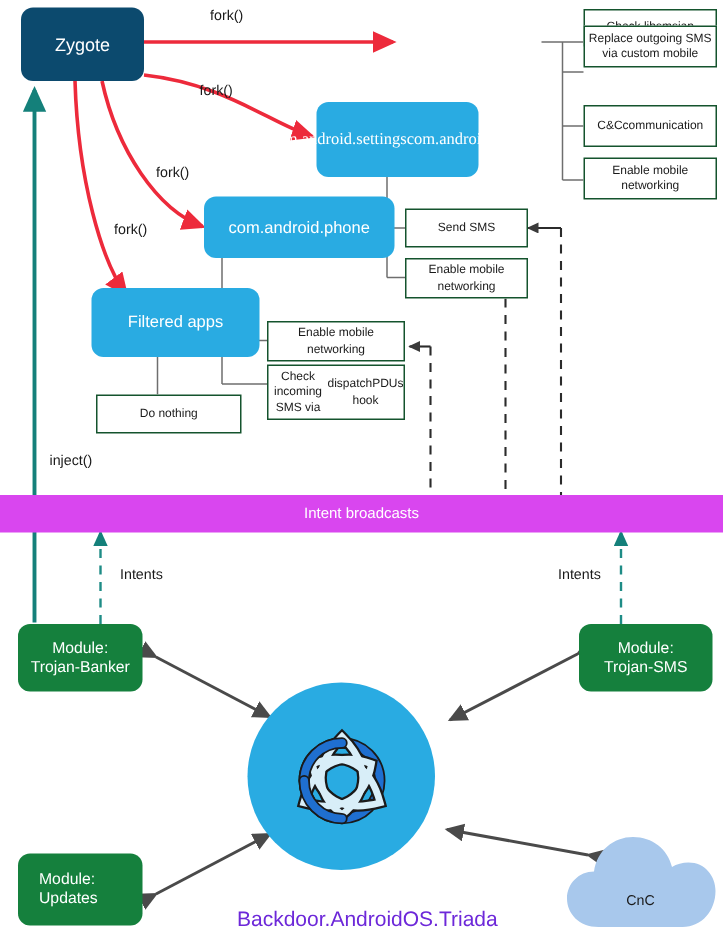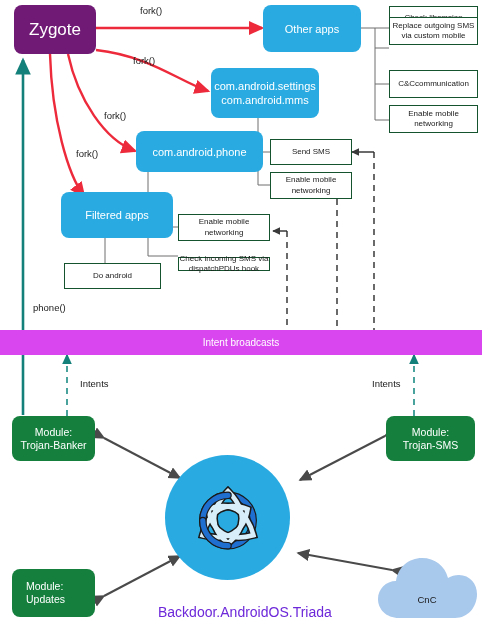--- a/index.html
+++ b/index.html
@@ -1,21 +1,21 @@
 <!DOCTYPE html>
 <html><head>
 <meta charset="utf-8">
 <style>
   html,body{margin:0;padding:0;background:#ffffff;}
   body{width:482px;height:628px;overflow:hidden;font-family:"Liberation Sans",sans-serif;}
   #stage{position:relative;width:482px;height:628px;background:#fff;}
   #wires{position:absolute;left:0;top:0;width:482px;height:628px;pointer-events:none;}
   .node{position:absolute;box-sizing:border-box;display:flex;align-items:center;justify-content:center;text-align:center;}
   .blue{background:#29ABE2;color:#fff;border-radius:8px;font-size:11px;line-height:14px;}
-  .red{background:#701a75;color:#fff;border-radius:8px;font-size:17px;}
+  .red{background:#0c4a6e;color:#fff;border-radius:8px;font-size:12px;}
   .teal{background:#15803d;color:#fff;border-radius:8px;font-size:10.5px;line-height:13px;}
   .teal.lefty{justify-content:flex-start;text-align:left;padding-left:14px;}
   .wbox{background:#fff;border:1px solid #14532d;color:#1a1a1a;font-size:8px;line-height:10.5px;}
   .bar{position:absolute;background:#d946ef;color:#fff;display:flex;align-items:center;justify-content:center;font-size:10px;}
   .lbl{position:absolute;color:#1a1a1a;font-size:9.5px;white-space:nowrap;}
   .lbl.big{font-size:14px;color:#6d28d9;}
   .cloud{position:absolute;}
   .circle{position:absolute;border-radius:50%;background:#29ABE2;}
   .knot{position:absolute;}
 </style>
@@ -100,39 +100,36 @@
       <path d="M104,596 L180,556" marker-start="url(#ar-dark-s)" marker-end="url(#ar-dark-e)"></path>
       <path d="M385,436 L300,480" marker-start="url(#ar-dark-s)" marker-end="url(#ar-dark-e)"></path>
       <path d="M392,570 L298,553" marker-start="url(#ar-dark-s)" marker-end="url(#ar-dark-e)"></path>
     </g>
   </svg>
 
   <div class="node red" style="left:14px;top:5px;width:82px;height:49px;">
     <span>Zygote</span>
   </div>
 
-  <div class="node blue" style="left:263px;top:5px;width:98px;height:47px;">
-    <span>Other apps</span>
-  </div>
-
-  <div class="node blue" style="left:211px;top:68px;width:108px;height:50px;flex-direction:column;">
+
+  <div class="node blue" style="left:211px;top:68px;width:108px;height:50px;flex-direction:row;font-family:Liberation Serif, serif;">
     <span>com.android.settings</span>
     <span>com.android.mms</span>
   </div>
 
   <div class="node blue" style="left:136px;top:131px;width:127px;height:41px;">
     <span>com.android.phone</span>
   </div>
 
   <div class="node blue" style="left:61px;top:192px;width:112px;height:46px;">
     <span>Filtered apps</span>
   </div>
 
   <div class="node wbox" style="left:64px;top:263px;width:97px;height:26px;">
-    <span>Do android</span>
+    <span>Do nothing</span>
   </div>
 
   <div class="node wbox" style="left:389px;top:6px;width:89px;height:25px;flex-direction:column;">
     <span>Check libsmsiap</span>
   </div>
   <div class="node wbox" style="left:389px;top:17px;width:89px;height:28px;flex-direction:column;">
     <span>Replace outgoing SMS</span>
     <span>via custom mobile</span>
   </div>
   <div class="node wbox" style="left:389px;top:70px;width:89px;height:28px;">
@@ -149,21 +146,21 @@
   </div>
   <div class="node wbox" style="left:270px;top:172px;width:82px;height:27px;flex-direction:column;">
     <span>Enable mobile</span>
     <span>networking</span>
   </div>
 
   <div class="node wbox" style="left:178px;top:214px;width:92px;height:27px;flex-direction:column;">
     <span>Enable mobile</span>
     <span>networking</span>
   </div>
-  <div class="node wbox" style="left:178px;top:243px;width:92px;height:14px;flex-direction:column;margin-top:14px;">
+  <div class="node wbox" style="left:178px;top:243px;width:92px;height:37px;flex-direction:row;">
     <span>Check incoming SMS via</span>
     <span>dispatchPDUs hook</span>
   </div>
 
   <div class="bar" style="left:0px;top:330px;width:482px;height:25px;">
     <span>Intent broadcasts</span>
   </div>
 
   <div class="node teal" style="left:12px;top:416px;width:83px;height:45px;flex-direction:column;">
     <span>Module:</span>
@@ -210,19 +207,19 @@
     <path d="M22,62 C9,62 1,53 1,43 C1,33 9,25 19,25 C21,11 32,2 45,2
              C58,2 68,10 71,22 C74,20 78,19 82,19 C93,19 100,28 100,38
              C100,51 91,62 78,62 Z" fill="#A8C8EC"></path>
     <text x="50" y="47" text-anchor="middle" font-family="Liberation Sans, sans-serif" font-size="9.5" fill="#1a1a1a">CnC</text>
   </svg>
 
   <div class="lbl" style="left:140px;top:5px;">fork()</div>
   <div class="lbl" style="left:133px;top:55px;">fork()</div>
   <div class="lbl" style="left:104px;top:110px;">fork()</div>
   <div class="lbl" style="left:76px;top:148px;">fork()</div>
-  <div class="lbl" style="left:33px;top:302px;">phone()</div>
+  <div class="lbl" style="left:33px;top:302px;">inject()</div>
   <div class="lbl" style="left:80px;top:378px;">Intents</div>
   <div class="lbl" style="left:372px;top:378px;">Intents</div>
 
   <div class="lbl big" style="left:158px;top:604px;">Backdoor.AndroidOS.Triada</div>
 
 </div>
 
 </body></html>

